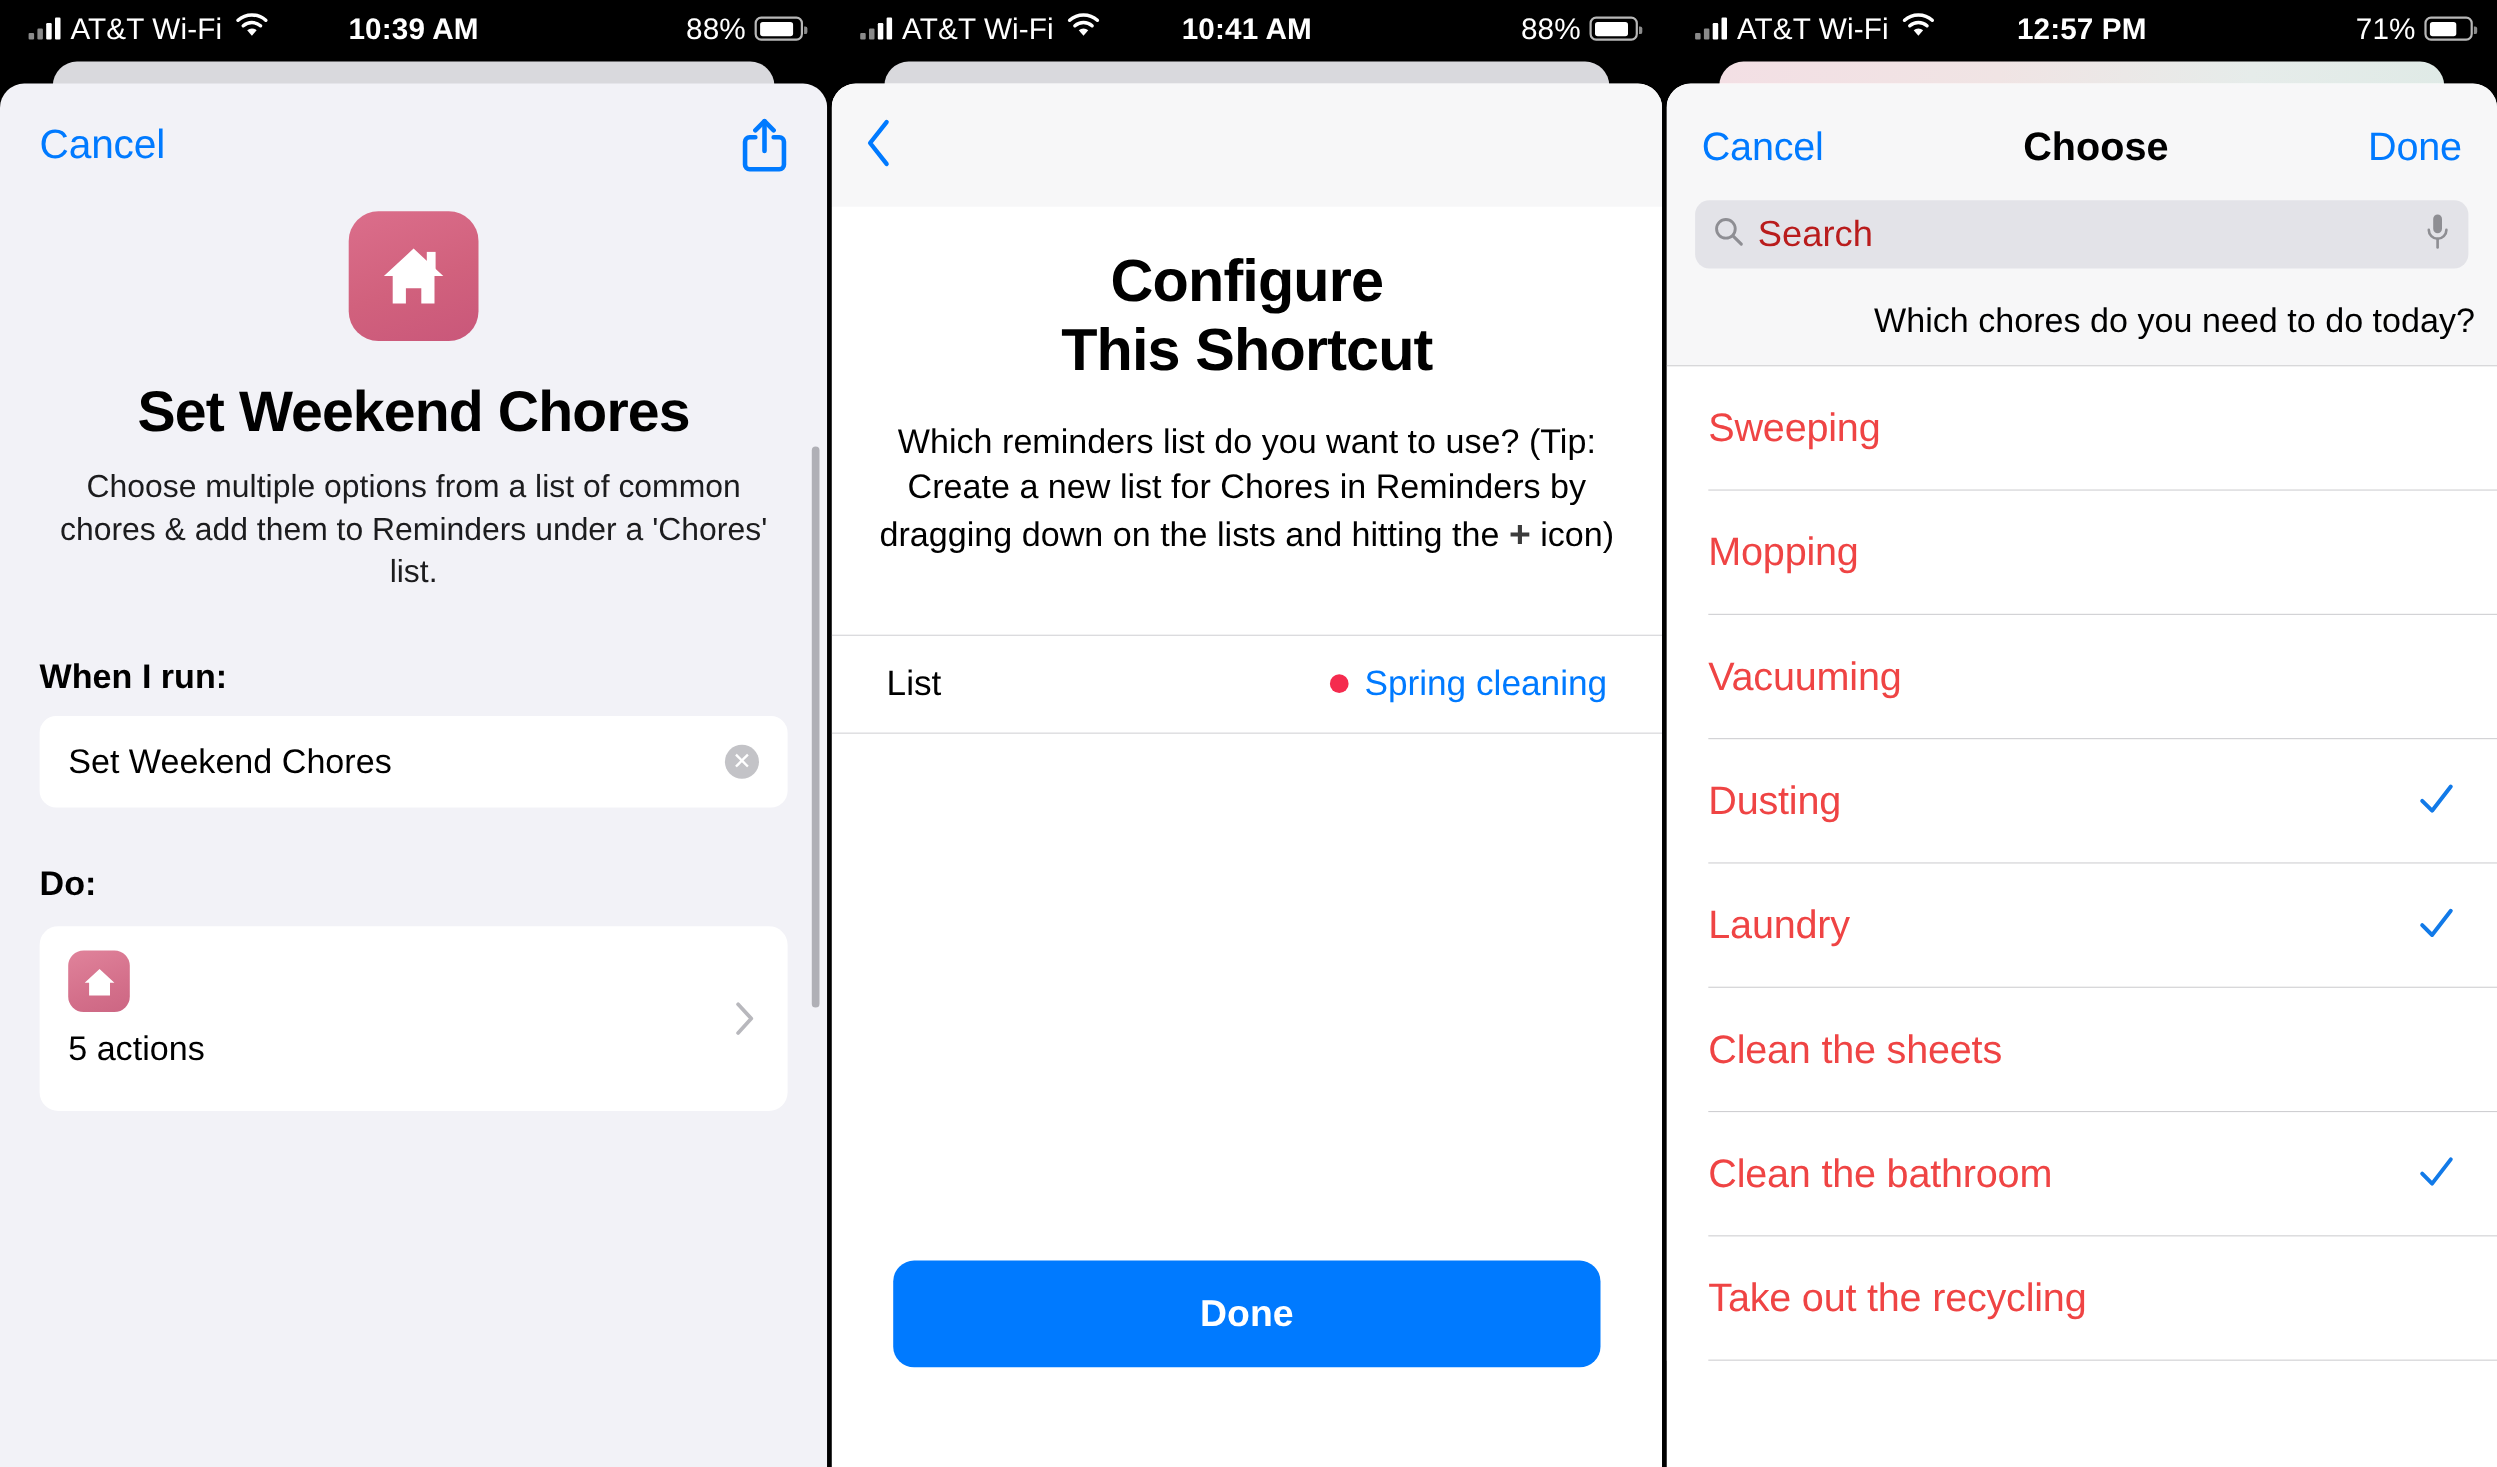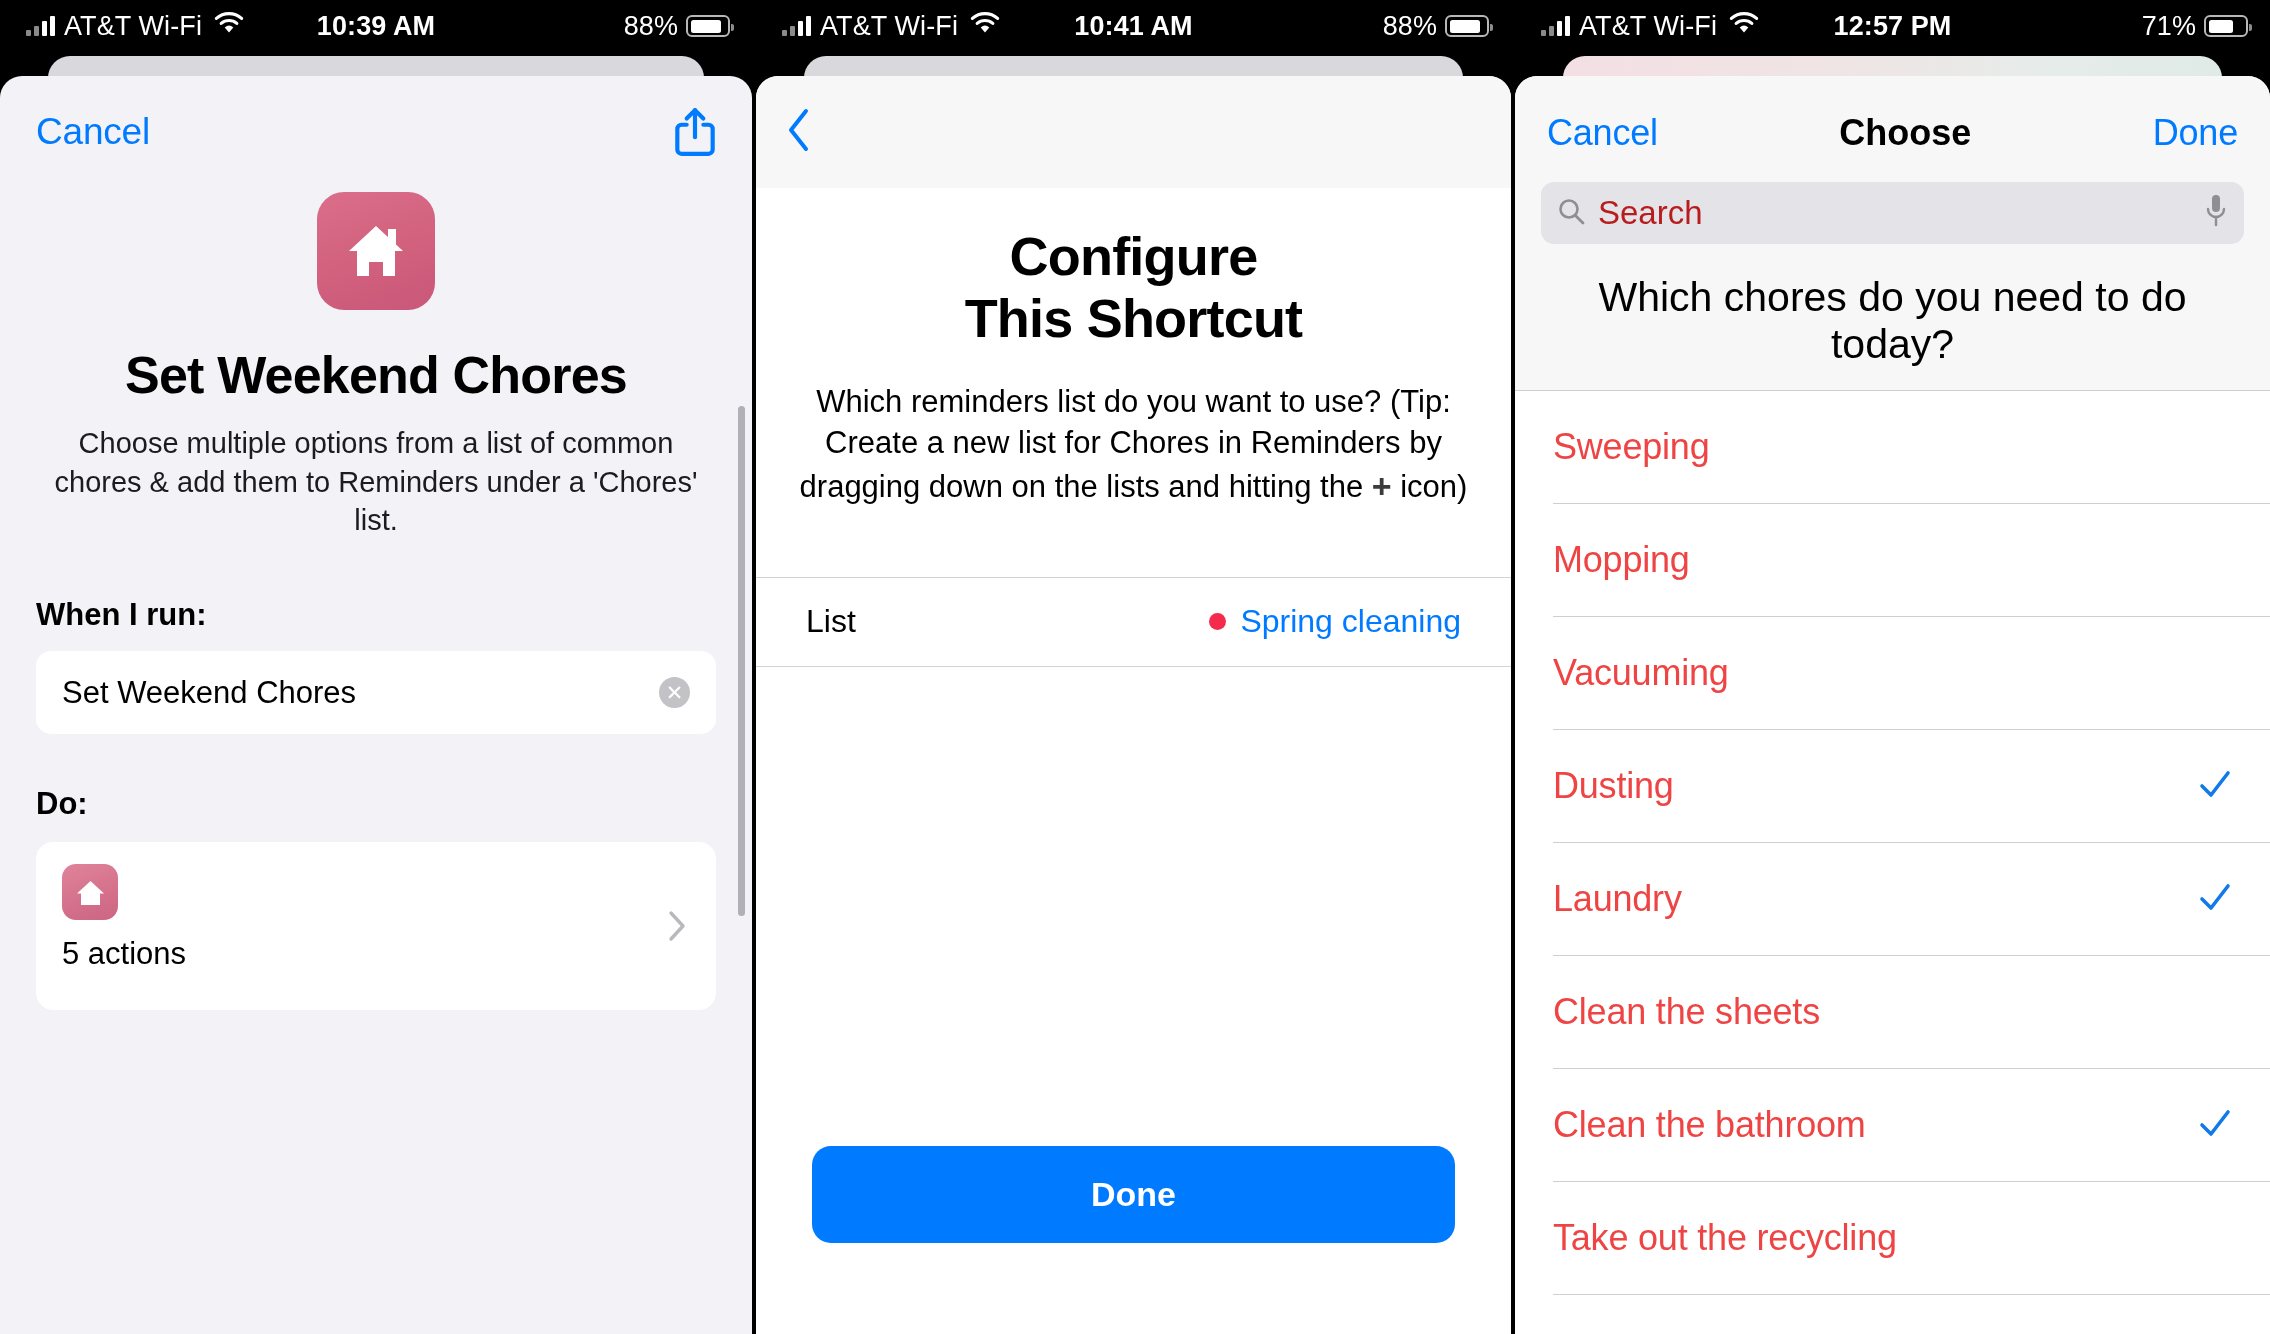--- a/index.html
+++ b/index.html
@@ -164,21 +164,21 @@
   .nav3-side { font-size: 36px; color: #007aff; letter-spacing: -.2px; }
   .nav3-title { font-size: 36px; font-weight: 700; color: #000; }
   .searchbar {
     margin: 18px 26px 0 26px; height: 62px; background: #e3e3e8; border-radius: 13px;
     display: flex; align-items: center; padding: 0 16px; gap: 12px;
   }
   .search-ico { width: 29px; height: 29px; flex: 0 0 auto; }
   .search-ph { flex: 1; font-size: 33px; color: #b91c1c; }
   .mic-ico { width: 24px; height: 36px; flex: 0 0 auto; }
   .prompt3 {
-    text-align: center; font-size: 41px; color: #000; padding: 30px 20px 22px 20px;
+    text-align: right; font-size: 31px; color: #000; padding: 30px 20px 22px 20px;
   }
   .p3-list { background: #fff; }
   .choice-row {
     height: 60px; display: flex; align-items: center; justify-content: space-between;
     padding: 0 38px;
   }
   .choice-label { font-size: 36px; color: #ef4444; letter-spacing: -.2px; }
   .check { width: 34px; height: 34px; }
   .sep { height: 1px; background: #cfcfd2; margin-left: 38px; }
 </style>

